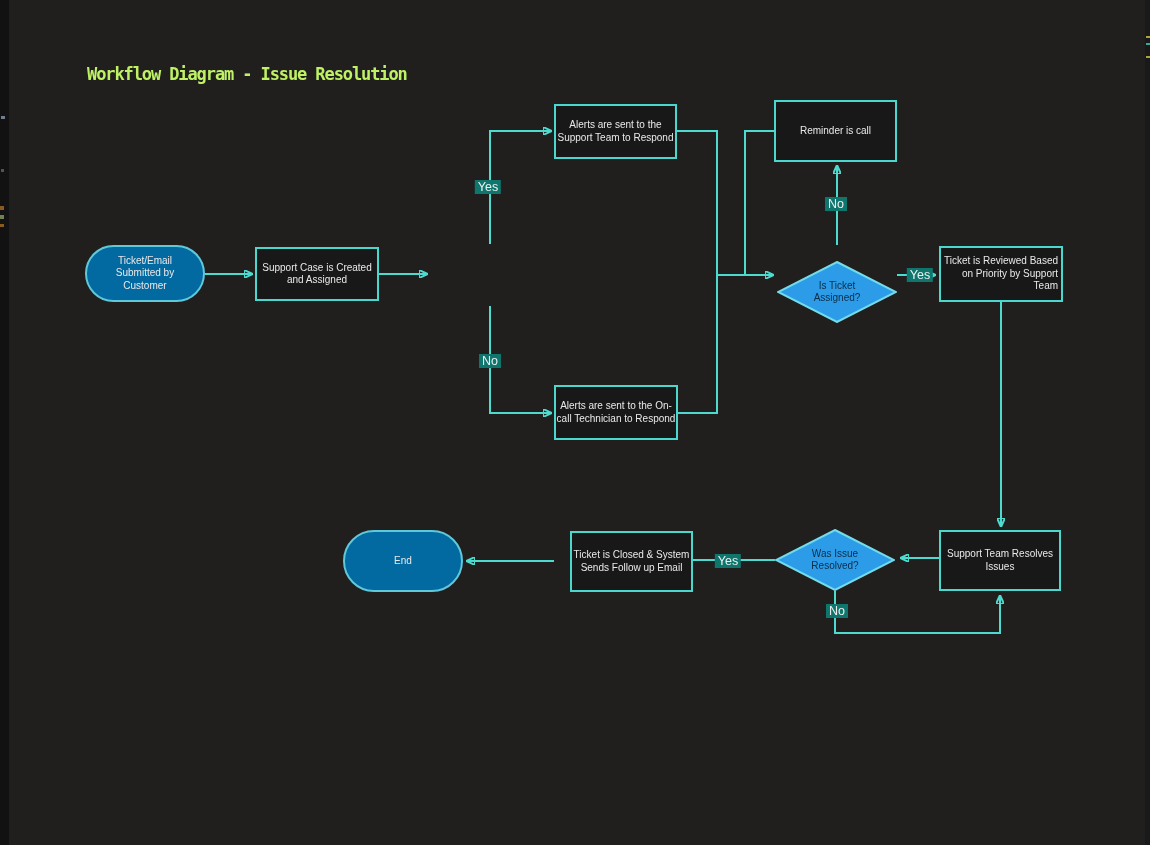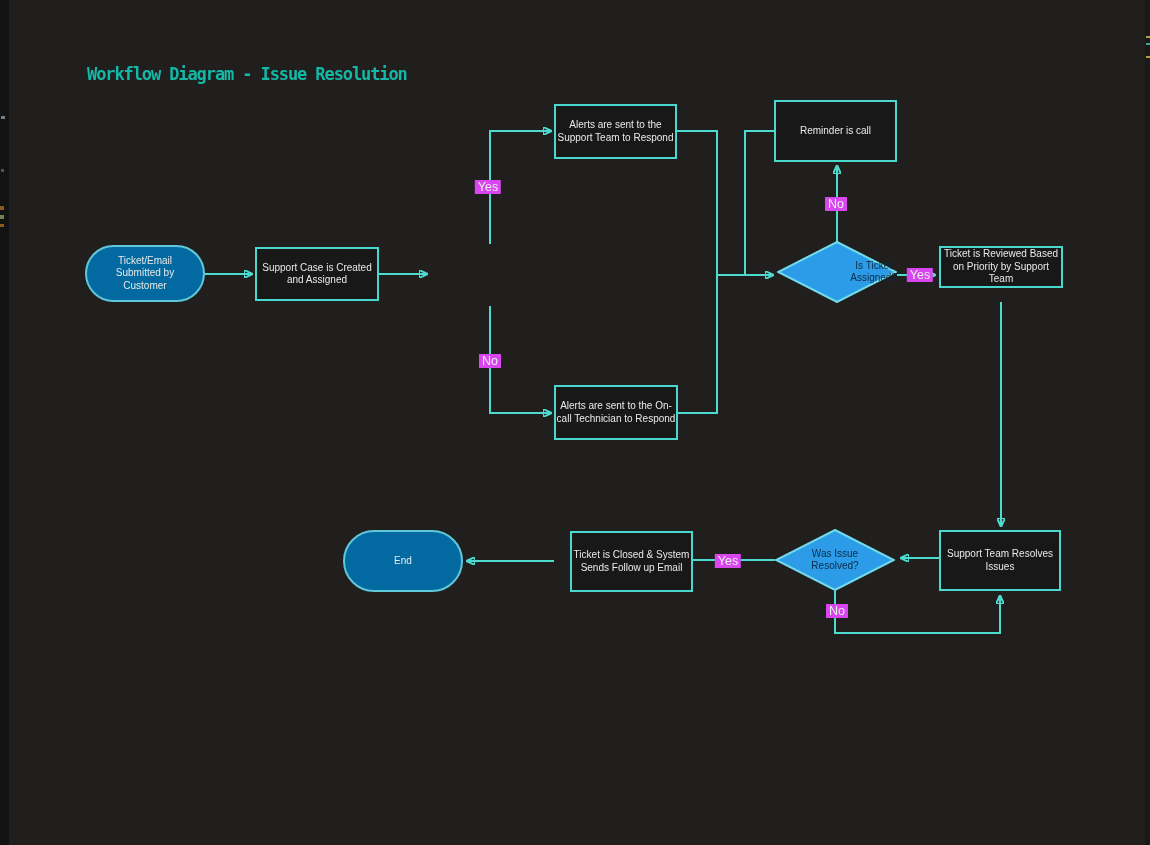--- a/index.html
+++ b/index.html
@@ -1,36 +1,36 @@
 <!DOCTYPE html>
 <html><head>
 <meta charset="utf-8">
 <style>
   html,body{margin:0;padding:0;background:#211e1e;}
   .canvas{position:relative;width:1150px;height:845px;background:#211e1e;overflow:hidden;
           font-family:"Liberation Sans",sans-serif;}
   .strip-left{position:absolute;left:0;top:0;width:9px;height:845px;background:#121212;}
   .strip-right{position:absolute;right:0;top:0;width:5px;height:845px;background:#191919;}
   .artifact{position:absolute;}
-  .title{position:absolute;left:87px;top:64px;color:#14b8a6;
+  .title{position:absolute;left:87px;top:64px;color:#bef264;
          font-family:"DejaVu Sans Mono",monospace;font-weight:bold;
          font-size:17px;letter-spacing:-1.1px;white-space:nowrap;}
   svg.connectors{position:absolute;left:0;top:0;}
   svg.connectors path{fill:none;stroke:#4ddbd0;stroke-width:2;}
   .node{position:absolute;display:flex;align-items:center;justify-content:center;
         box-sizing:border-box;text-align:center;}
   .rectnode{background:#191818;border:2px solid #4ad8ce;}
   .pill{background:#0369a1;border:2px solid #5fc9da;}
   .dmd{background:transparent;border:none;}
   .dshape{position:absolute;left:0;top:0;}
   .dshape polygon{fill:#2d9ce8;stroke:#72dcea;stroke-width:2;}
   .nlabel{position:relative;color:#e9e9e9;font-size:10px;line-height:1.24;
           white-space:pre-line;pointer-events:none;}
   .nlabel.dark{color:#0b2b47;}
-  .elabel{position:absolute;transform:translate(-50%,-50%);background:#d946ef;
+  .elabel{position:absolute;transform:translate(-50%,-50%);background:#0f766e;
           color:#efefef;font-size:12.5px;padding:0 3px;white-space:nowrap;}
 </style>
 </head>
 <body>
 
 <div class="canvas">
 
   <div class="strip-left"></div>
   <div class="strip-right"></div>
   <div class="artifact" style="left:1px;top:116px;width:4px;height:3px;background:#6f7d8e;"></div>
@@ -86,29 +86,29 @@
 
   <div class="node rectnode" style="left:554px;top:385px;width:124px;height:55px;">
     <span class="nlabel">Alerts are sent to the On-
 call Technician to Respond</span>
   </div>
 
   <div class="node rectnode" style="left:774px;top:100px;width:123px;height:62px;">
     <span class="nlabel">Reminder is call</span>
   </div>
 
-  <div class="node dmd" style="left:777px;top:241px;width:120px;height:62px;justify-content:flex-end;">
+  <div class="node dmd" style="left:777px;top:261px;width:120px;height:62px;">
     <svg class="dshape" width="120" height="62" viewBox="0 0 120 62">
       <polygon points="60,1 119,31 60,61 1,31"></polygon>
     </svg>
     <span class="nlabel dark">Is Ticket
 Assigned?</span>
   </div>
 
-  <div class="node rectnode" style="left:939px;top:246px;width:124px;height:42px;">
+  <div class="node rectnode" style="left:939px;top:246px;width:124px;height:56px;text-align:right;">
     <span class="nlabel">Ticket is Reviewed Based
 on Priority by Support
 Team</span>
   </div>
 
   <div class="node rectnode" style="left:939px;top:530px;width:122px;height:61px;">
     <span class="nlabel">Support Team Resolves
 Issues</span>
   </div>
 

